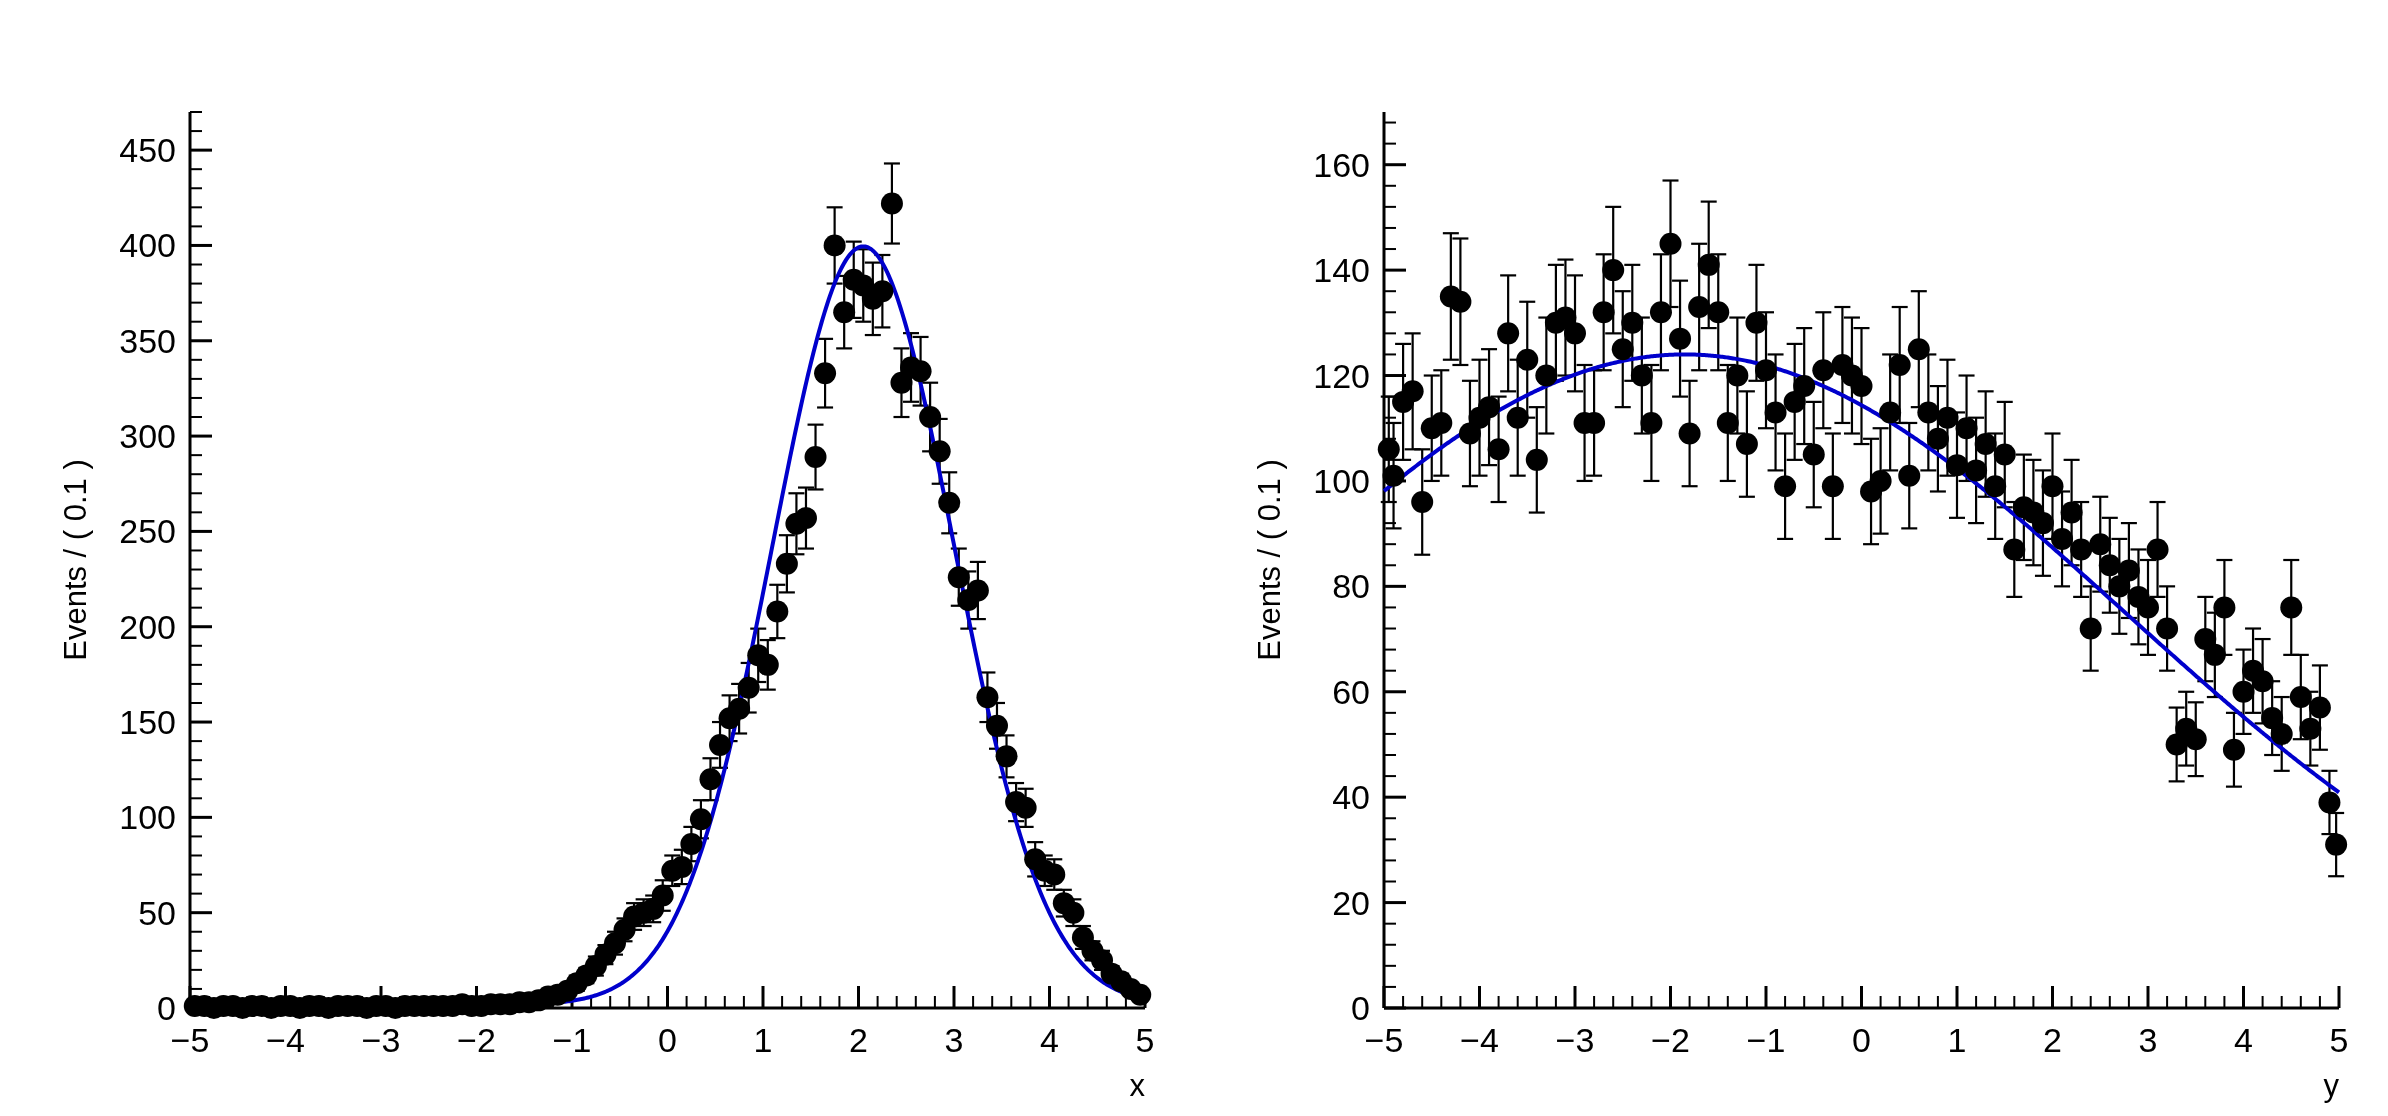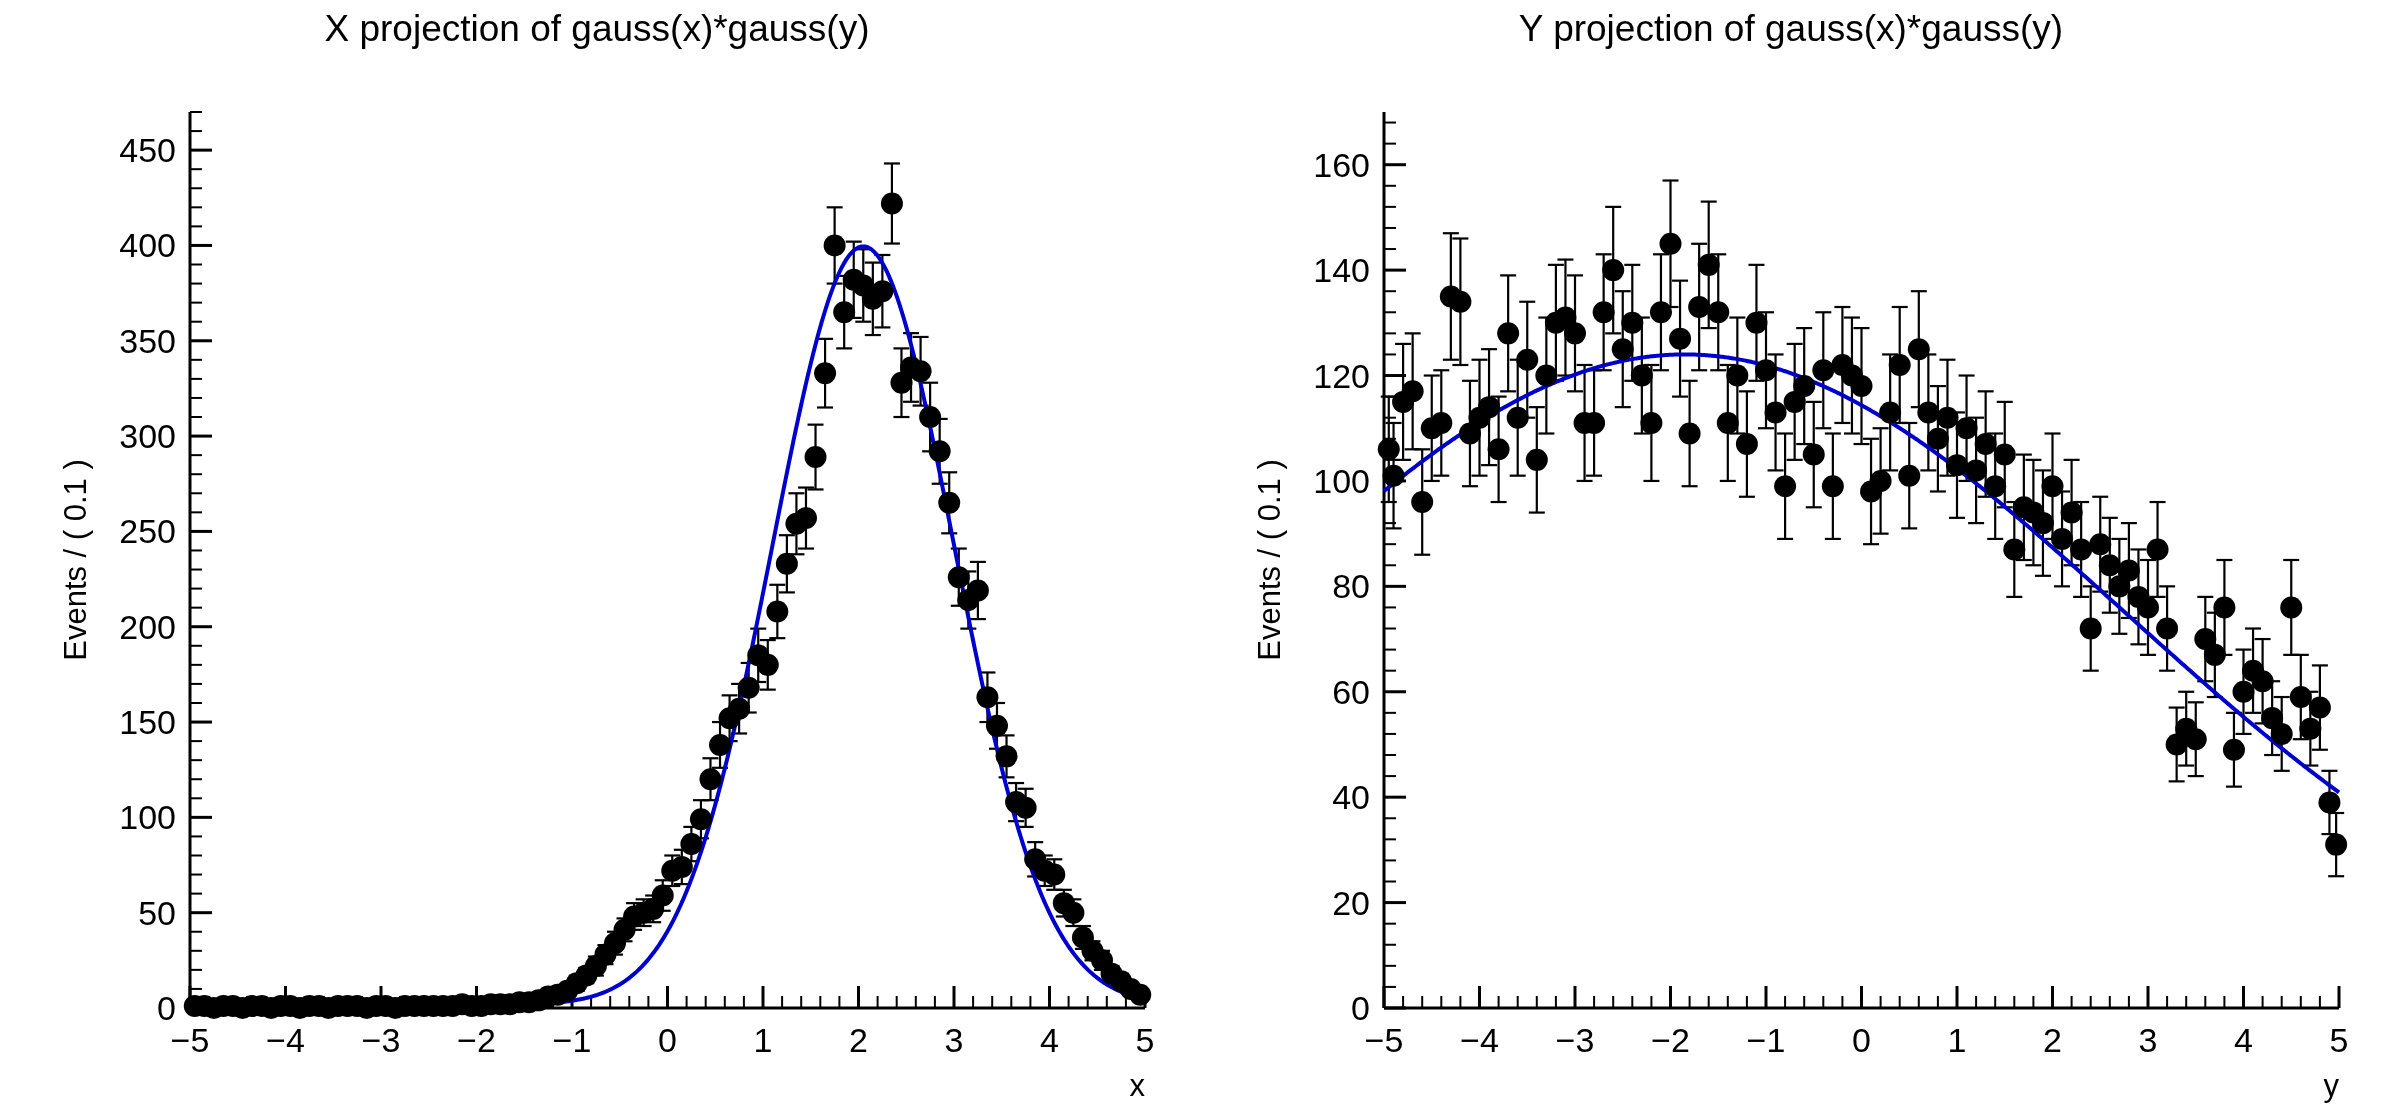--- a/index.html
+++ b/index.html
@@ -16,21 +16,20 @@
   .ticklab{font-size:34px;}
   .axistitle{font-size:31px;}
   .axisname{font-size:31px;}
 </style>
 </head>
 <body>
 
 <div class="canvas">
 
   <div class="pad" id="pad-x">
-    <div class="pad-title">X projection of gauss(x)*gauss(y)</div>
     <svg id="svg-x" width="1194" height="1116">
         <g>
           <line x1="190" y1="112" x2="190" y2="1008" stroke="#000000" stroke-width="3"></line>
           <line x1="190" y1="1008" x2="1145" y2="1008" stroke="#000000" stroke-width="3"></line>
           <line x1="190" y1="1008" x2="190" y2="986" stroke="#000" stroke-width="3"></line>
           <text x="190" y="1052" text-anchor="middle" class="ticklab">−5</text>
           <line x1="209.10000000000002" y1="1008" x2="209.10000000000002" y2="996" stroke="#000" stroke-width="2"></line>
           <line x1="228.20000000000005" y1="1008" x2="228.20000000000005" y2="996" stroke="#000" stroke-width="2"></line>
           <line x1="247.29999999999995" y1="1008" x2="247.29999999999995" y2="996" stroke="#000" stroke-width="2"></line>
           <line x1="266.4" y1="1008" x2="266.4" y2="996" stroke="#000" stroke-width="2"></line>
@@ -553,21 +552,20 @@
             <circle cx="1111.575" cy="973.6851063829787" r="11" fill="#000000"></circle>
             <circle cx="1121.125" cy="981.3106382978723" r="11" fill="#000000"></circle>
             <circle cx="1130.675" cy="988.936170212766" r="11" fill="#000000"></circle>
             <circle cx="1140.225" cy="994.6553191489362" r="11" fill="#000000"></circle>
           </g>
         </g>
       </svg>
   </div>
 
   <div class="pad" id="pad-y">
-    <div class="pad-title">Y projection of gauss(x)*gauss(y)</div>
     <svg id="svg-y" width="1194" height="1116">
         <g>
           <line x1="190" y1="112" x2="190" y2="1008" stroke="#000000" stroke-width="3"></line>
           <line x1="190" y1="1008" x2="1145" y2="1008" stroke="#000000" stroke-width="3"></line>
           <line x1="190" y1="1008" x2="190" y2="986" stroke="#000" stroke-width="3"></line>
           <text x="190" y="1052" text-anchor="middle" class="ticklab">−5</text>
           <line x1="209.10000000000002" y1="1008" x2="209.10000000000002" y2="996" stroke="#000" stroke-width="2"></line>
           <line x1="228.20000000000005" y1="1008" x2="228.20000000000005" y2="996" stroke="#000" stroke-width="2"></line>
           <line x1="247.29999999999995" y1="1008" x2="247.29999999999995" y2="996" stroke="#000" stroke-width="2"></line>
           <line x1="266.4" y1="1008" x2="266.4" y2="996" stroke="#000" stroke-width="2"></line>

